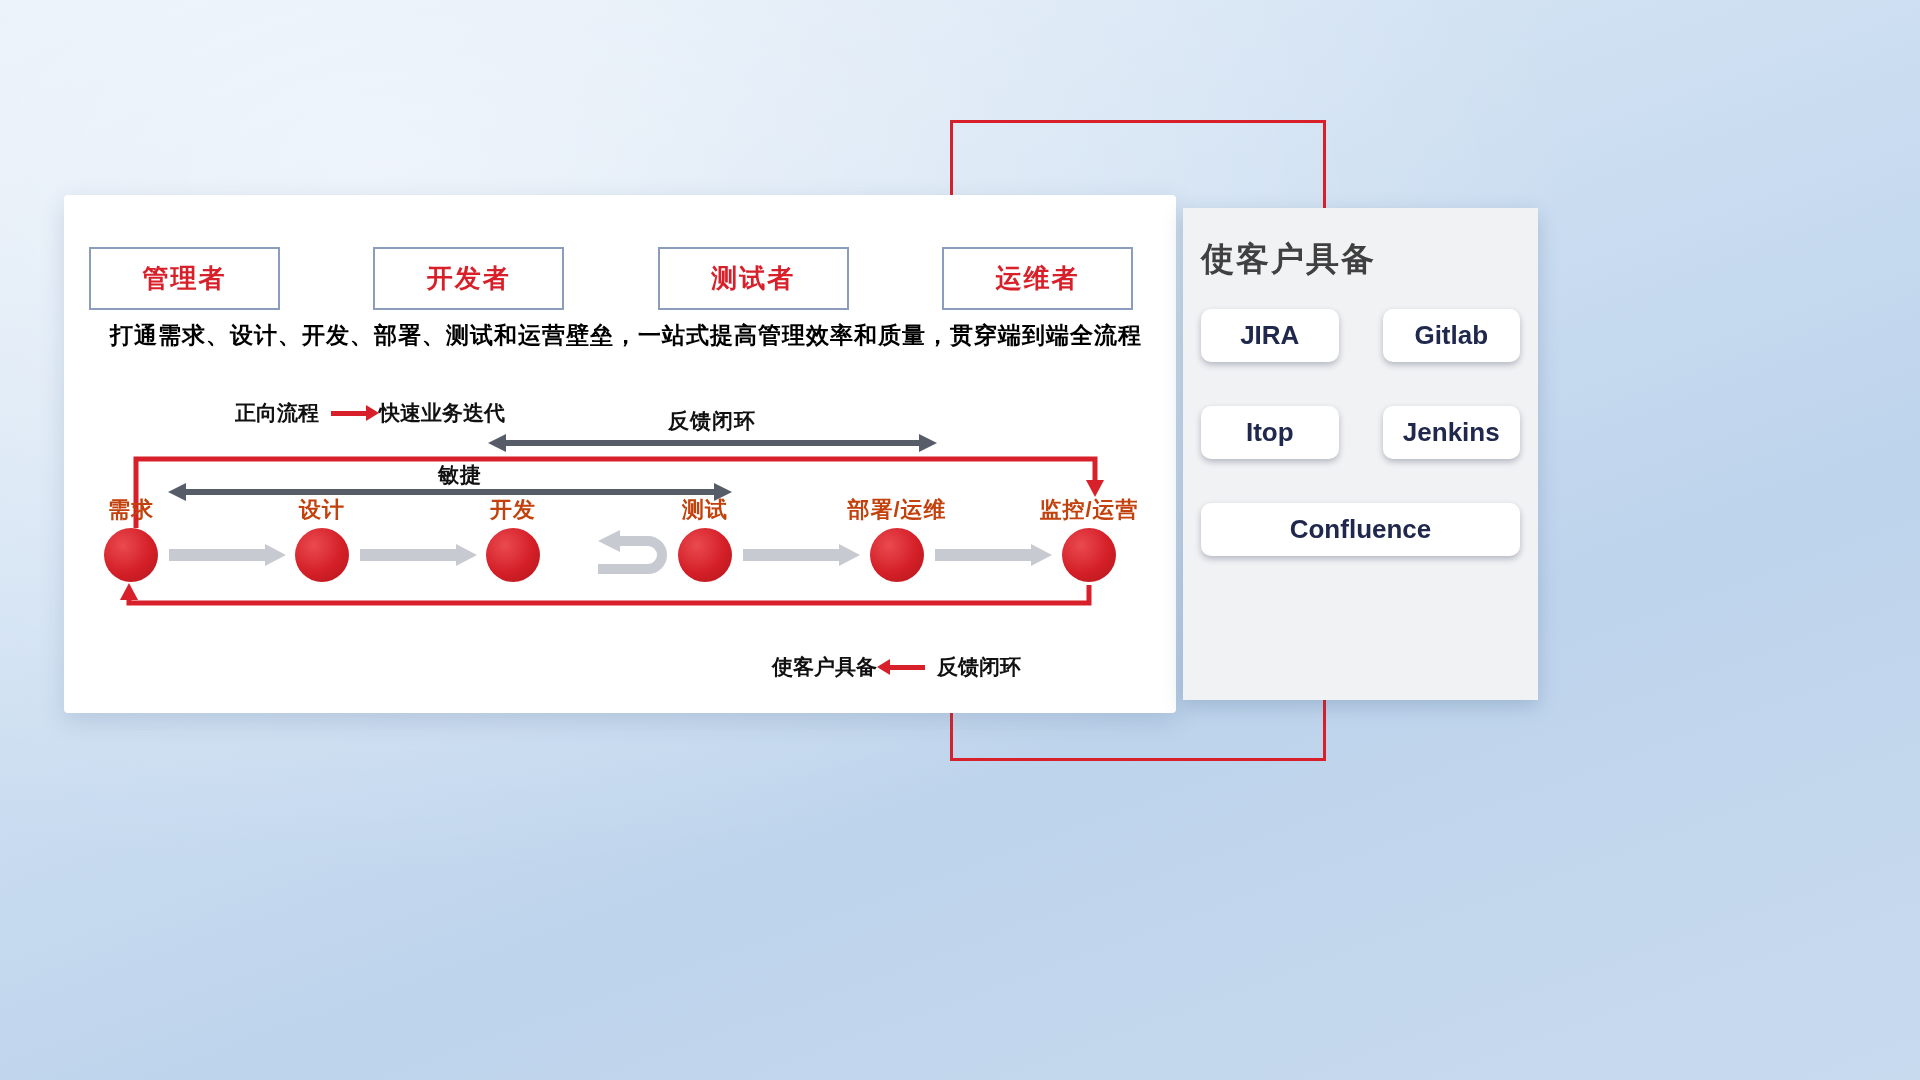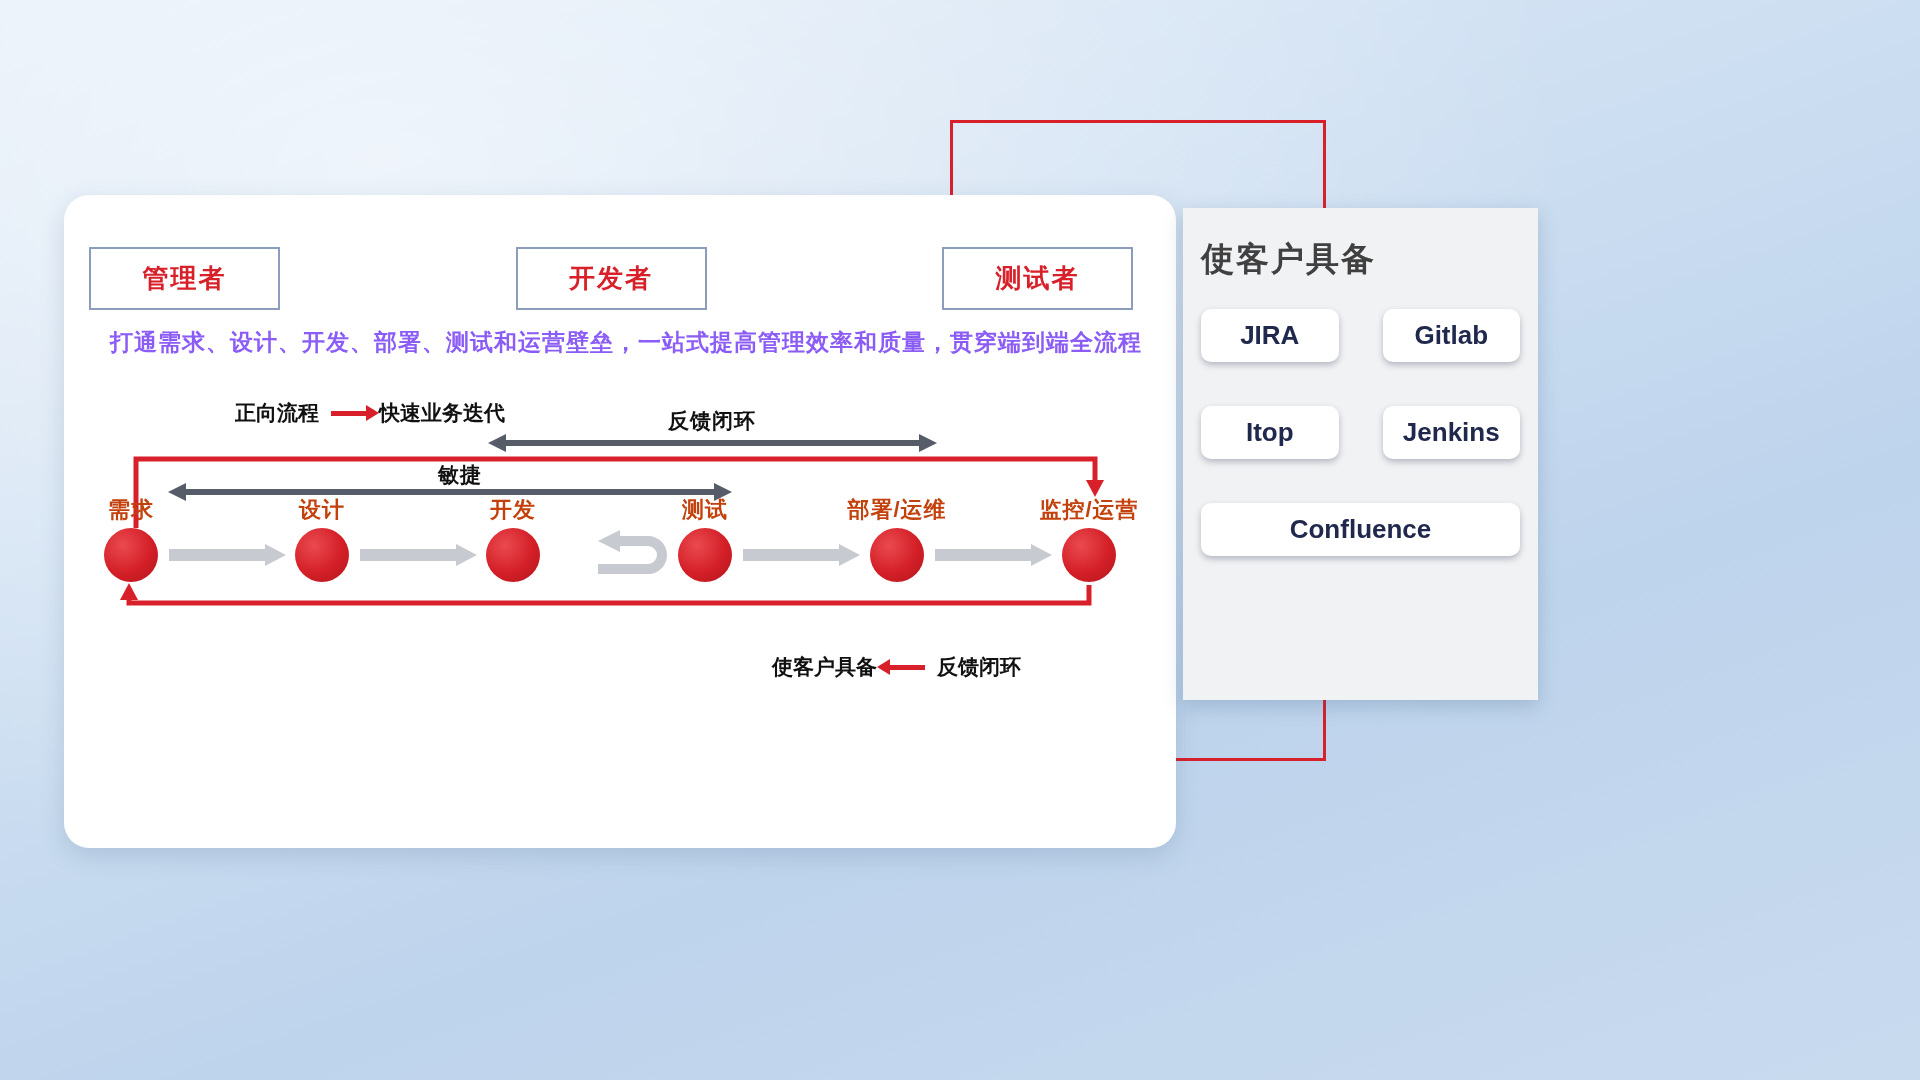--- a/index.html
+++ b/index.html
@@ -15,41 +15,41 @@
   }
 
   
   .red-frame {
     position: absolute; left: 950px; top: 120px; width: 376px; height: 641px;
     border: 3px solid #d8202a; z-index: 1;
   }
 
   
   .card {
-    position: absolute; left: 64px; top: 195px; width: 1112px; height: 653px;
-    background: #ffffff; border-radius: 25px;
+    position: absolute; left: 64px; top: 195px; width: 1112px; height: 518px;
+    background: #ffffff; border-radius: 4px;
     box-shadow: 0 8px 24px rgba(60,90,130,0.18);
     z-index: 2;
   }
 
   
   .roles {
     position: absolute; left: 25px; top: 52px; width: 1044px;
     display: flex; justify-content: space-between;
   }
   .role {
     width: 191px; height: 63px; background: #ffffff;
     border: 2px solid #8b9cbd;
     display: flex; align-items: center; justify-content: center;
     color: #d8202a; font-size: 26px; font-weight: bold; letter-spacing: 2px;
   }
 
   .headline {
-    position: absolute; left: 46px; top: 132px; width: 1030px;
-    color: #8b5cf6; font-size: 23px; font-weight: bold; letter-spacing: 1px;
+    position: absolute; left: 46px; top: 125px; width: 1030px;
+    color: #000000; font-size: 23px; font-weight: bold; letter-spacing: 1px;
     white-space: nowrap;
   }
 
   
   .legend { position: absolute; display: flex; align-items: center; gap: 12px;
     color: #111; font-size: 21px; font-weight: bold; }
   .legend-forward { left: 171px; top: 204px; }
   .legend-feedback { left: 708px; top: 458px; }
 
   .red-arrow-right, .red-arrow-left {
@@ -121,20 +121,23 @@
 
   <div class="roles">
     <div class="role">
       <span>管理者</span>
     </div>
     <div class="role">
       <span>开发者</span>
     </div>
     <div class="role">
       <span>测试者</span>
+    </div>
+    <div class="role">
+      <span>运维者</span>
     </div>
   </div>
 
   <div class="headline">打通需求、设计、开发、部署、测试和运营壁垒，一站式提高管理效率和质量，贯穿端到端全流程</div>
 
   <div class="legend legend-forward">
     <span>正向流程</span>
     <span class="red-arrow-right"></span>
     <span>快速业务迭代</span>
   </div>

